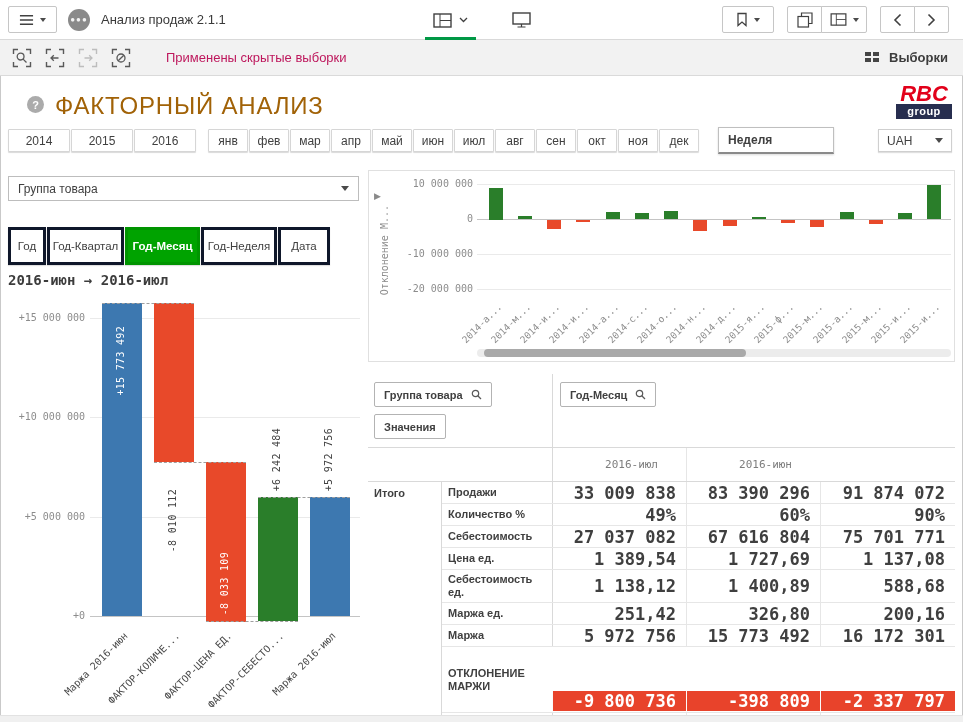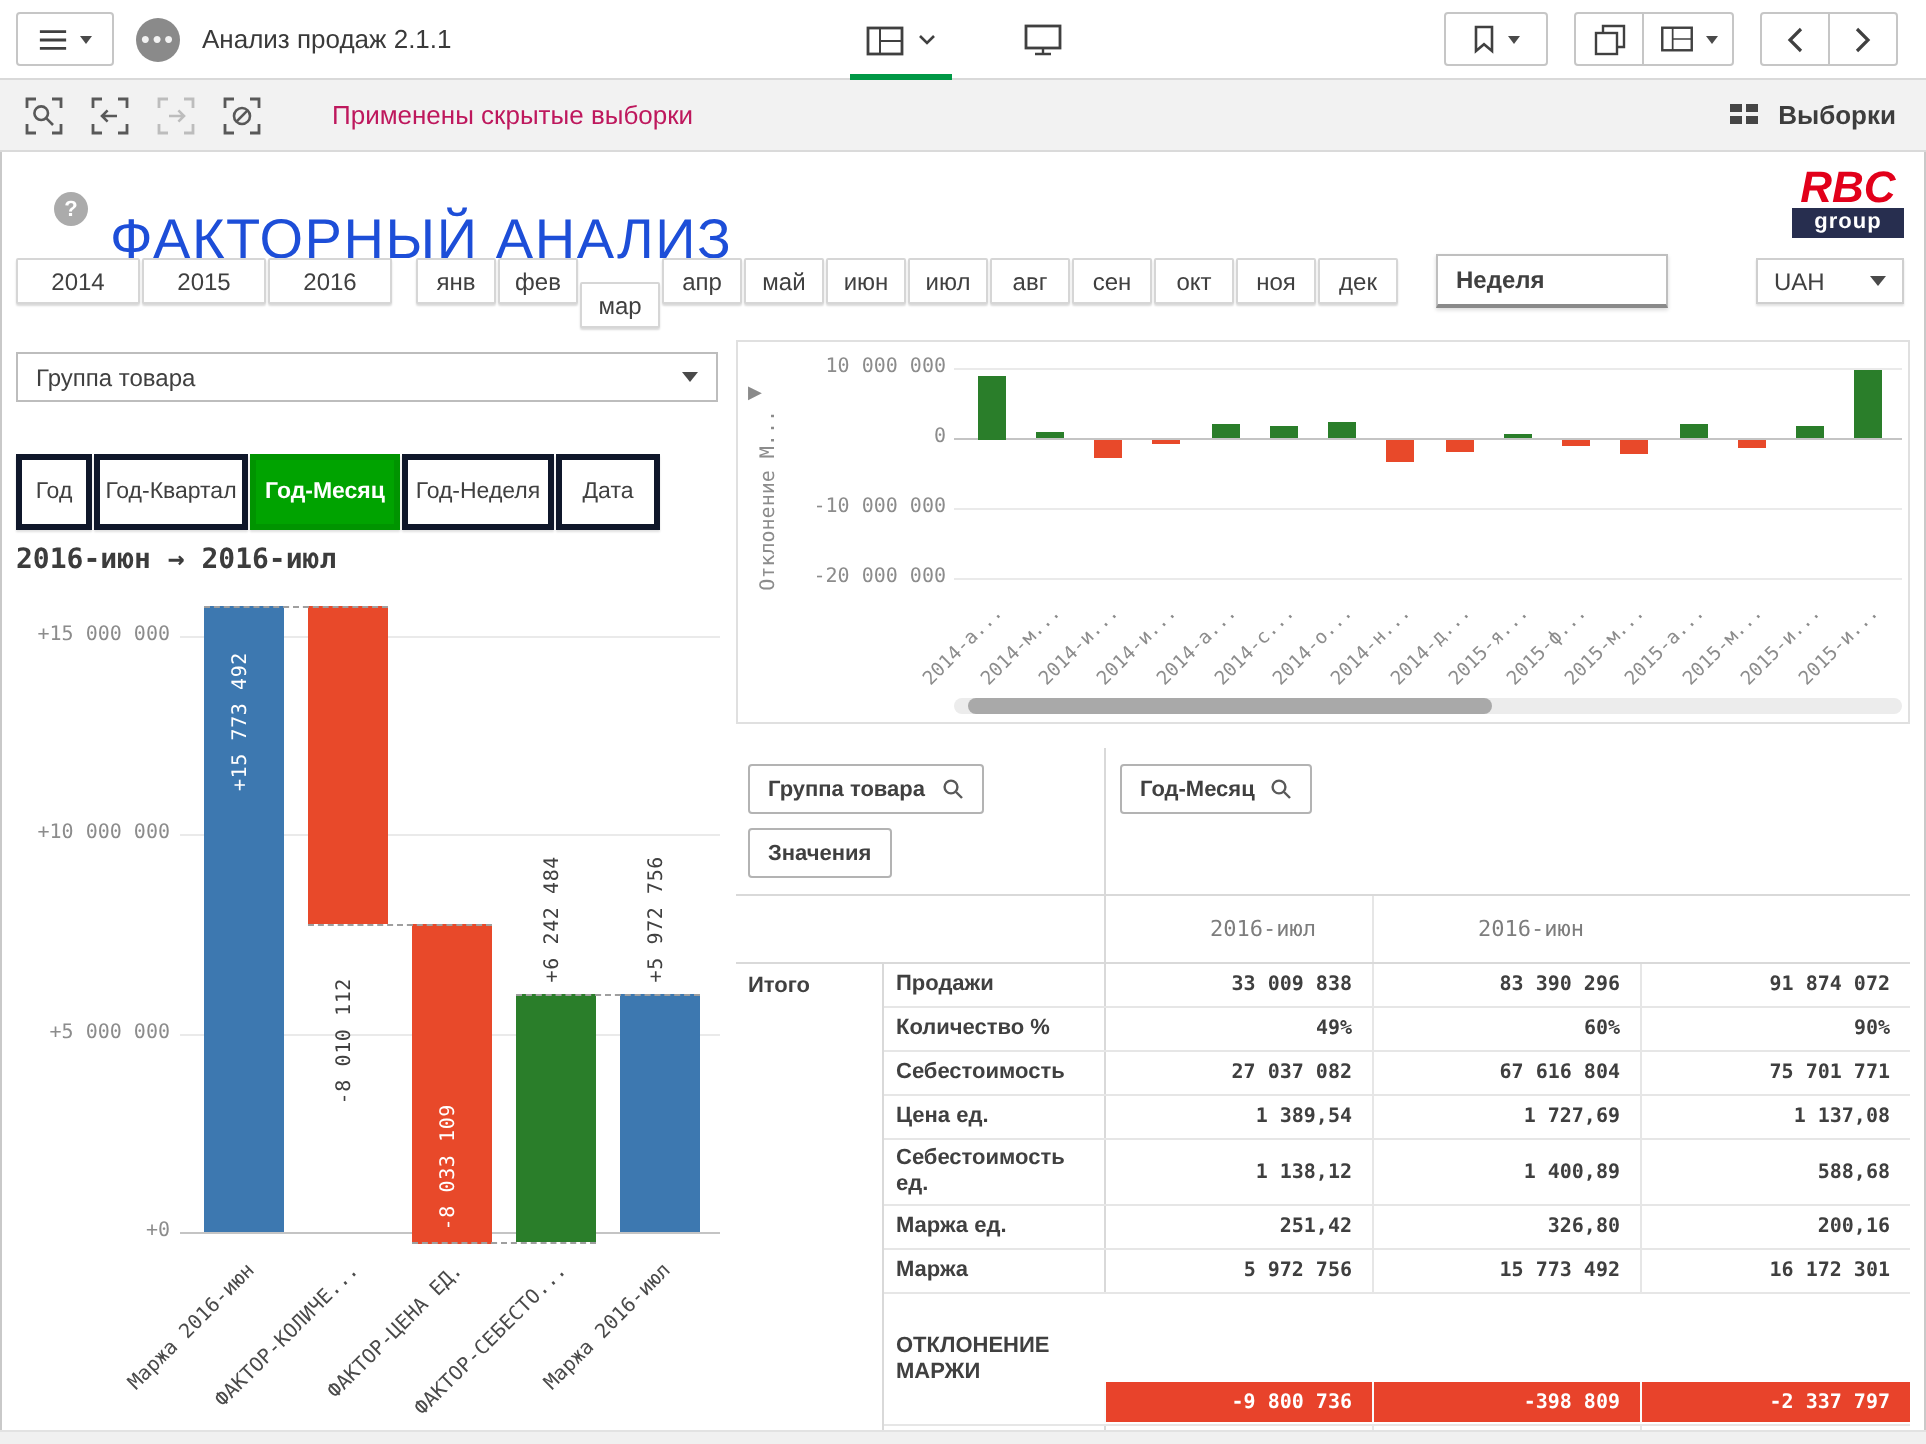--- a/index.html
+++ b/index.html
@@ -32,21 +32,21 @@
 
 .selbar{position:absolute;top:40px;left:0;right:0;height:36px;background:#f2f2f2;border-bottom:1px solid #dadada;display:flex;align-items:center;z-index:9;}
 .sel-icons{display:flex;gap:3px;padding-left:7px;}
 .sel-icon-btn{width:30px;height:30px;display:inline-flex;align-items:center;justify-content:center;}
 .sel-msg{margin-left:30px;color:#be185d;font-size:13px;}
 .sel-right{margin-left:auto;display:flex;align-items:center;gap:9px;padding-right:15px;cursor:pointer;}
 .sel-right-label{font-weight:bold;font-size:13px;color:#3d3d3d;}
 
 
 .help-icon{position:absolute;left:27px;top:96px;width:17px;height:17px;border-radius:50%;background:#ababab;color:#fff;font-size:11px;font-weight:bold;display:flex;align-items:center;justify-content:center;}
-.page-title{position:absolute;left:55px;top:104px;font-size:28px;font-weight:400;letter-spacing:.8px;color:#1d4ed8;}
+.page-title{position:absolute;left:55px;top:92px;font-size:24px;font-weight:400;letter-spacing:.8px;color:#a16207;}
 .logo{position:absolute;left:896px;top:83px;width:56px;}
 .logo-rbc{color:#e2001a;font-weight:bold;font-style:italic;font-size:22px;line-height:21px;text-align:center;}
 .logo-group{background:#272e4f;color:#fff;font-size:11px;font-weight:bold;text-align:center;line-height:15px;letter-spacing:.5px;}
 
 
 #years{position:absolute;left:8px;top:129px;display:flex;gap:1px;}
 #months{position:absolute;left:208px;top:129px;display:flex;gap:1px;}
 .flt-btn{height:23px;background:#fff;border:1px solid #d6d6d6;box-shadow:0 1px 1px rgba(0,0,0,.15);font-size:12px;color:#404040;display:flex;align-items:center;justify-content:center;border-radius:1px;}
 .week-box{position:absolute;left:718px;top:127px;width:116px;height:27px;background:#fff;border:1px solid #bfbfbf;border-bottom:2px solid #8a8a8a;box-shadow:0 1px 2px rgba(0,0,0,.15);display:flex;align-items:center;padding-left:9px;font-weight:bold;font-size:12px;cursor:text;}
 .uah-box{position:absolute;left:878px;top:129px;width:74px;height:23px;background:#fff;border:1px solid #cfcfcf;box-shadow:0 1px 1px rgba(0,0,0,.12);display:flex;align-items:center;justify-content:space-between;padding:0 8px;font-size:12px;cursor:pointer;}
@@ -80,21 +80,21 @@
 .pv-vline{position:absolute;left:184px;top:0;bottom:0;width:1px;background:#d9d9d9;}
 .pv-colheads{display:grid;grid-template-columns:74px 110px 134px 134px 135px;height:34px;border-bottom:1px solid #d9d9d9;}
 .ch{display:flex;align-items:center;justify-content:flex-end;padding-right:28px;font-family:"DejaVu Sans Mono",monospace;font-size:11px;color:#7d7d7d;}
 .ch.val{border-left:1px solid #e6e6e6;cursor:pointer;}
 .ch.val.c1{border-left-color:#d9d9d9;}
 .pv-body{display:flex;align-items:stretch;}
 .pv-totalcol{width:74px;border-right:1px solid #d9d9d9;font-size:11px;font-weight:bold;padding:5px 0 0 6px;}
 .pv-rows{flex:1;}
 .pv-row{display:grid;grid-template-columns:110px 134px 134px 135px;border-bottom:1px solid #e6e6e6;}
 .pv-row .rl{display:flex;align-items:center;padding:3px 4px 3px 6px;font-size:11px;font-weight:bold;line-height:13px;}
-.pv-row .rv{display:flex;align-items:center;justify-content:flex-end;padding-right:10px;font-family:"DejaVu Sans Mono",monospace;font-size:10px;font-weight:bold;color:#3f3f3f;min-height:21px;border-left:1px solid #e6e6e6;}
+.pv-row .rv{display:flex;align-items:center;justify-content:flex-end;padding-right:10px;font-family:"DejaVu Sans Mono",monospace;font-size:17px;font-weight:bold;color:#3f3f3f;min-height:21px;border-left:1px solid #e6e6e6;}
 .pv-row .rv.c1{border-left-color:#d9d9d9;}
 .pv-row.hl .rv{background:#e8432b;color:#fff;border-left:1px solid #fbfbfb;border-bottom:1px solid #fff;margin-top:44px;}
 .bottom-strip{position:absolute;left:0;right:0;bottom:0;height:7px;background:#f0f0f0;border-top:1px solid #e2e2e2;z-index:20;}
 </style>
 </head>
 <body>
 
 <div id="app">
 
   <header class="topbar">
@@ -216,21 +216,21 @@
     </div>
 
     <div id="years">
         <button class="flt-btn" style="width: 62px;">2014</button>
         <button class="flt-btn" style="width: 62px;">2015</button>
         <button class="flt-btn" style="width: 62px;">2016</button>
       </div>
     <div id="months">
         <button class="flt-btn" style="width: 40px;">янв</button>
         <button class="flt-btn" style="width: 40px;">фев</button>
-        <button class="flt-btn" style="width: 40px; margin-top: 12px;">мар</button>
+        <button class="flt-btn" style="width: 40px;">мар</button>
         <button class="flt-btn" style="width: 40px;">апр</button>
         <button class="flt-btn" style="width: 40px;">май</button>
         <button class="flt-btn" style="width: 40px;">июн</button>
         <button class="flt-btn" style="width: 40px;">июл</button>
         <button class="flt-btn" style="width: 40px;">авг</button>
         <button class="flt-btn" style="width: 40px;">сен</button>
         <button class="flt-btn" style="width: 40px;">окт</button>
         <button class="flt-btn" style="width: 40px;">ноя</button>
         <button class="flt-btn" style="width: 40px;">дек</button>
       </div>

